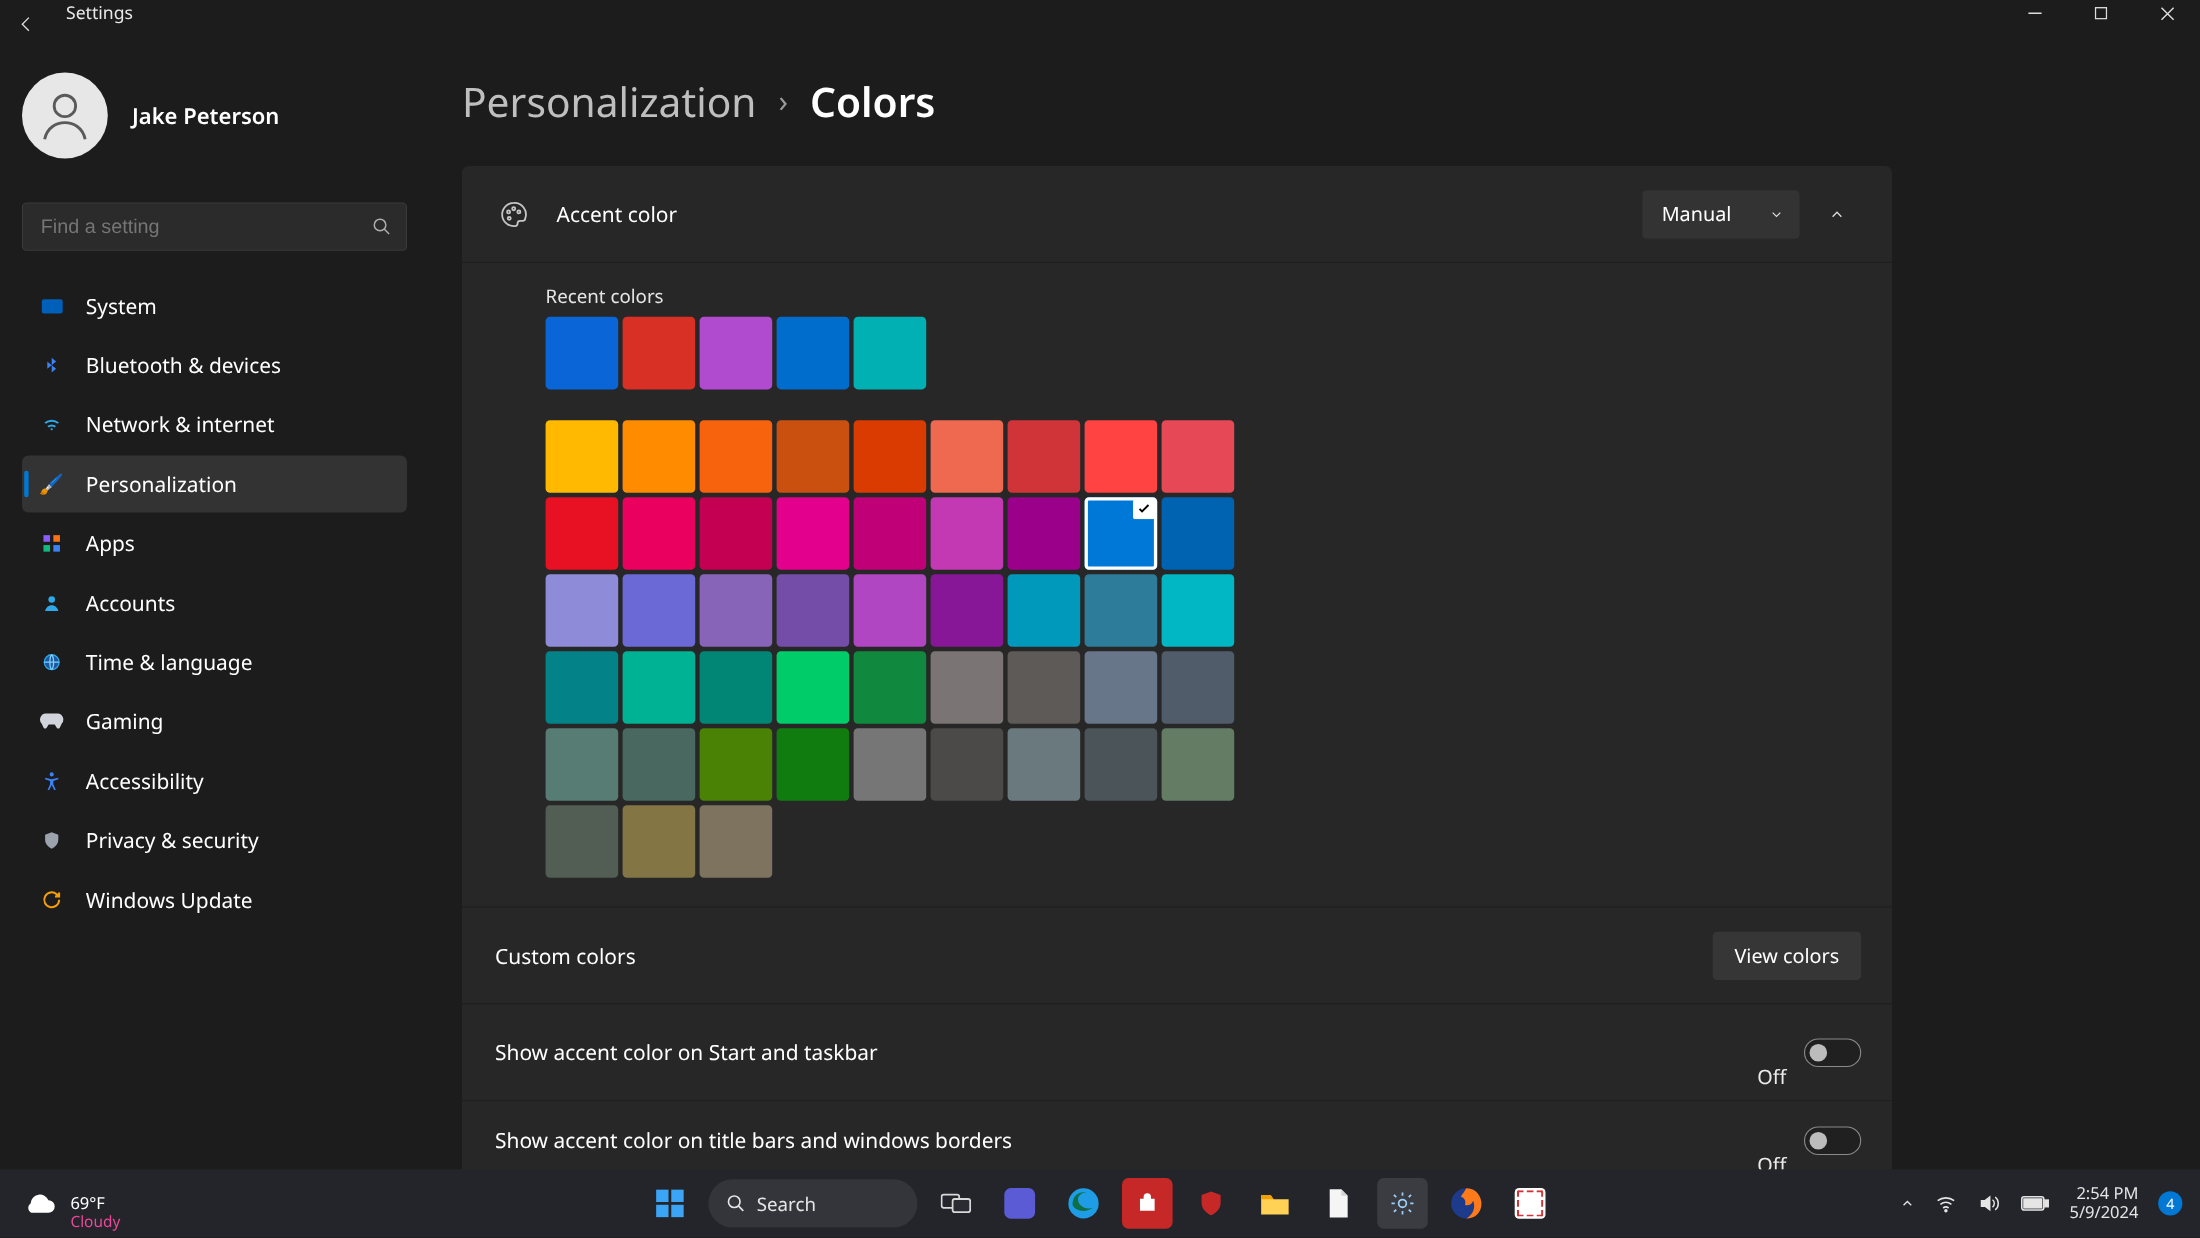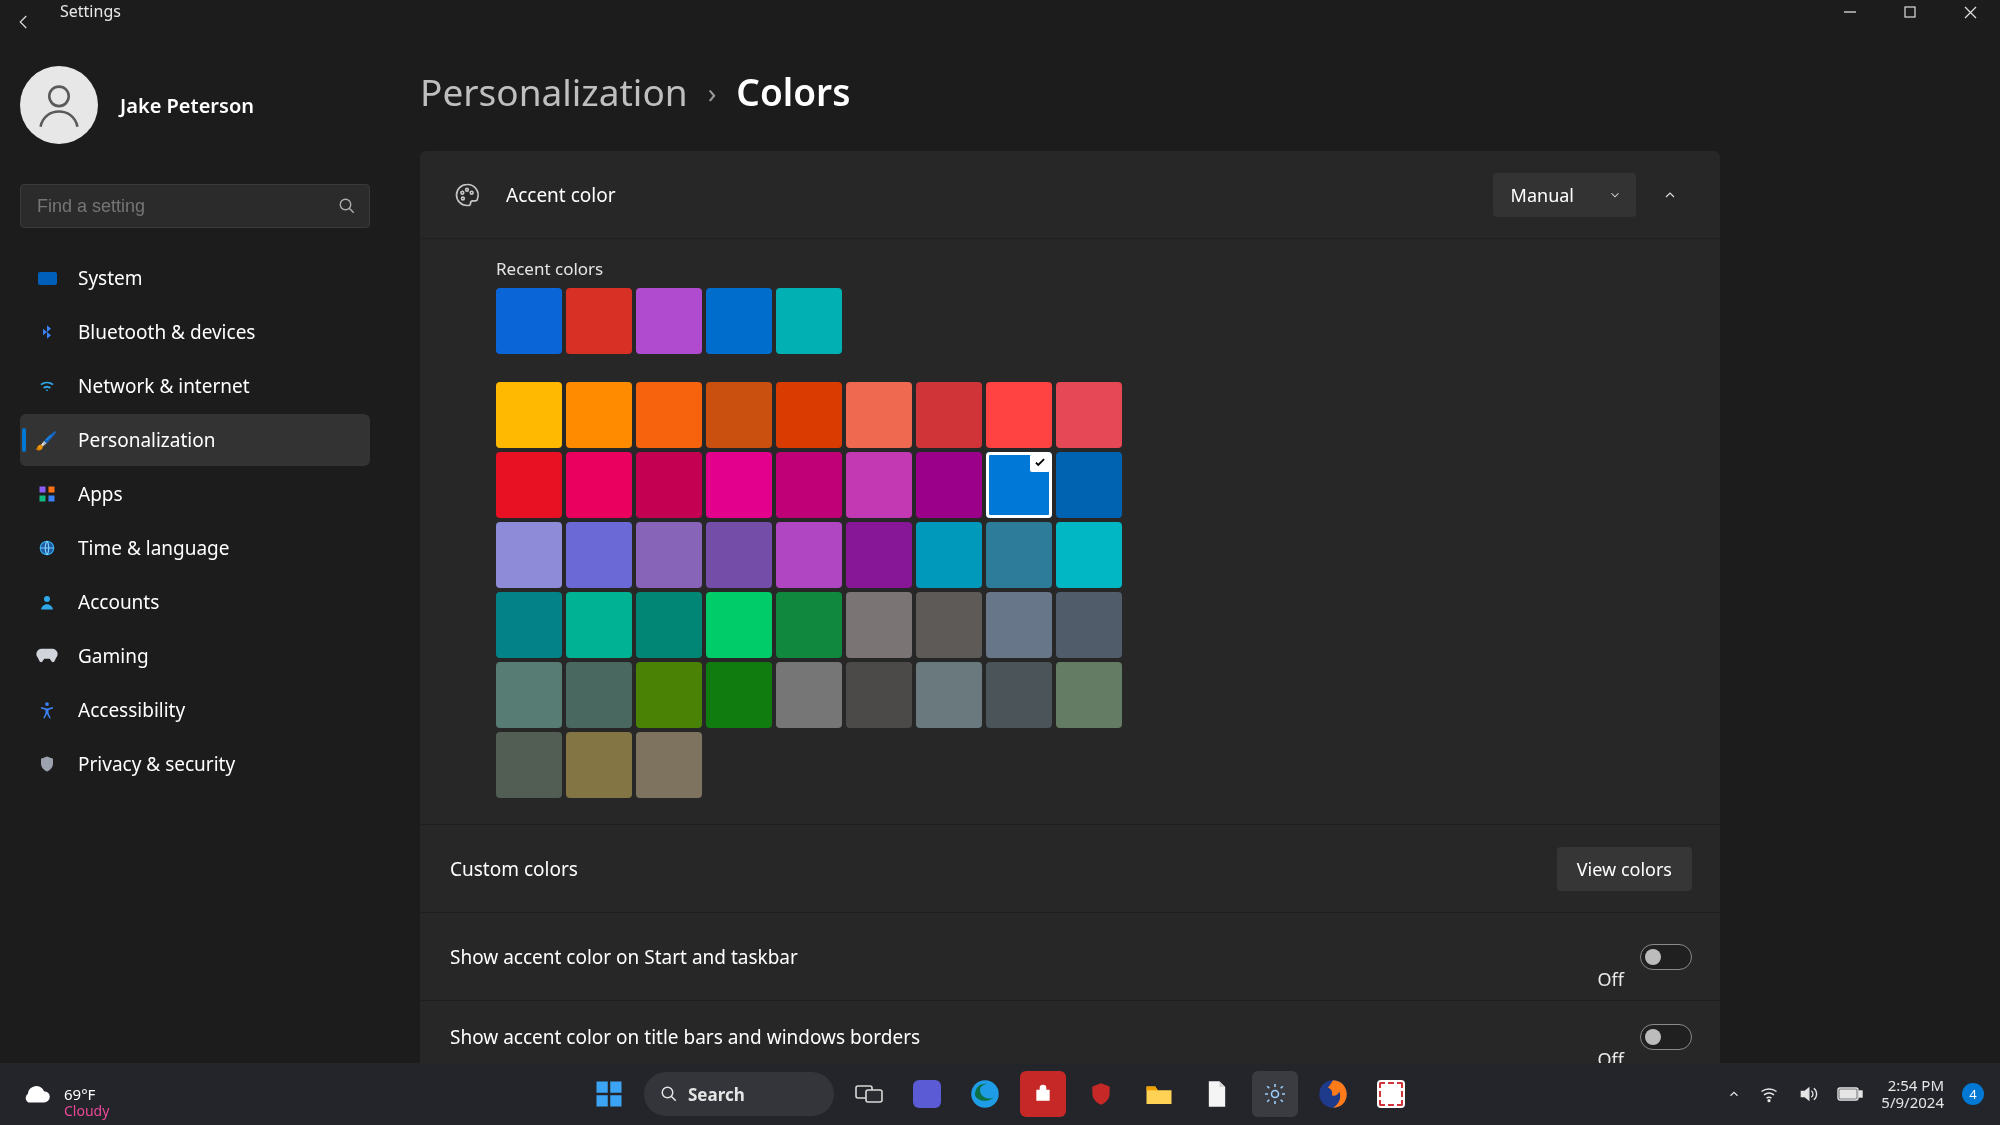--- a/index.html
+++ b/index.html
@@ -159,21 +159,21 @@
   .taskbar {
     position:absolute; left:0; right:0; bottom:0; height:62px;
     background:#23252a;
     display:flex; align-items:center;
   }
   .weather { display:flex; align-items:center; gap:10px; margin-left:20px; color:#fff; }
   .weather .wtxt { display:flex; flex-direction:column; line-height:1.1; font-size:15px;margin-top:16px; }
   .weather .wtxt .c { color:#ec4899; font-size:14px; }
   .center-icons {
     position:absolute; left:50%; transform:translateX(-50%);
-    display:flex; align-items:center; gap:12px;font-weight:bold;
+    display:flex; align-items:center; gap:12px;
   }
   .tb-icon {
     width:46px; height:46px; border-radius:6px;
     display:flex; align-items:center; justify-content:center;
   }
   .tb-search {
     width:190px; height:44px; border-radius:22px;
     background:#33353b; display:flex; align-items:center; gap:10px;
     padding:0 16px; color:#e5e5e5; font-size:17px;
   }
@@ -272,38 +272,38 @@
             <rect x="2" y="2" width="8" height="8"></rect>
             <rect x="14" y="2" width="8" height="8" fill="#f97316"></rect>
             <rect x="2" y="14" width="8" height="8" fill="#10b981"></rect>
             <rect x="14" y="14" width="8" height="8" fill="#3b82f6"></rect>
           </svg>
         </span>
         <span>Apps</span>
       </div>
       <div class="nav-item">
         <span class="nav-icon">
+          <svg width="18" height="18" viewBox="0 0 24 24" fill="#2ea8e8">
+            <circle cx="12" cy="8" r="4"></circle>
+            <path d="M4 22c1-5 5-7 8-7s7 2 8 7z"></path>
+          </svg>
+        </span>
+        <span>Accounts</span>
+      </div>
+      <div class="nav-item">
+        <span class="nav-icon">
           <svg width="18" height="18" viewBox="0 0 24 24" fill="none" stroke="#2ea8e8" stroke-width="1.6">
             <circle cx="12" cy="12" r="9" fill="#1e56a0"></circle>
             <path d="M3 12h18M12 3c3 3 3 15 0 18M12 3c-3 3-3 15 0 18" stroke="#7dd3fc"></path>
           </svg>
         </span>
         <span>Time &amp; language</span>
       </div>
       <div class="nav-item">
         <span class="nav-icon">
-          <svg width="18" height="18" viewBox="0 0 24 24" fill="#2ea8e8">
-            <circle cx="12" cy="8" r="4"></circle>
-            <path d="M4 22c1-5 5-7 8-7s7 2 8 7z"></path>
-          </svg>
-        </span>
-        <span>Accounts</span>
-      </div>
-      <div class="nav-item">
-        <span class="nav-icon">
           <svg width="22" height="16" viewBox="0 0 24 16" fill="#d1d5db">
             <path d="M6 0h12a6 6 0 0 1 4 10l-2 4a2 2 0 0 1-3 0l-2-3H9l-2 3a2 2 0 0 1-3 0l-2-4A6 6 0 0 1 6 0z"></path>
           </svg>
         </span>
         <span>Gaming</span>
       </div>
       <div class="nav-item">
         <span class="nav-icon">
           <svg width="18" height="20" viewBox="0 0 24 24" fill="#3b82f6">
             <circle cx="12" cy="4" r="2.5"></circle>
@@ -312,20 +312,29 @@
         </span>
         <span>Accessibility</span>
       </div>
       <div class="nav-item">
         <span class="nav-icon">
           <svg width="18" height="20" viewBox="0 0 24 24" fill="#9ca3af">
             <path d="M12 2l8 3v6c0 6-4 9-8 11-4-2-8-5-8-11V5l8-3z"></path>
           </svg>
         </span>
         <span>Privacy &amp; security</span>
+      </div>
+      <div class="nav-item">
+        <span class="nav-icon">
+          <svg width="18" height="18" viewBox="0 0 24 24" fill="none" stroke="#f59e0b" stroke-width="2.4">
+            <path d="M21 12a9 9 0 1 1-3-6.7L21 8"></path>
+            <path d="M21 3v5h-5" fill="#f59e0b"></path>
+          </svg>
+        </span>
+        <span>Windows Update</span>
       </div>
     </div>
 </div>
 
 <div class="main">
   <div class="breadcrumb">
     <span class="bc-parent">Personalization</span>
     <span class="bc-sep">›</span>
     <span>Colors</span>
   </div>

